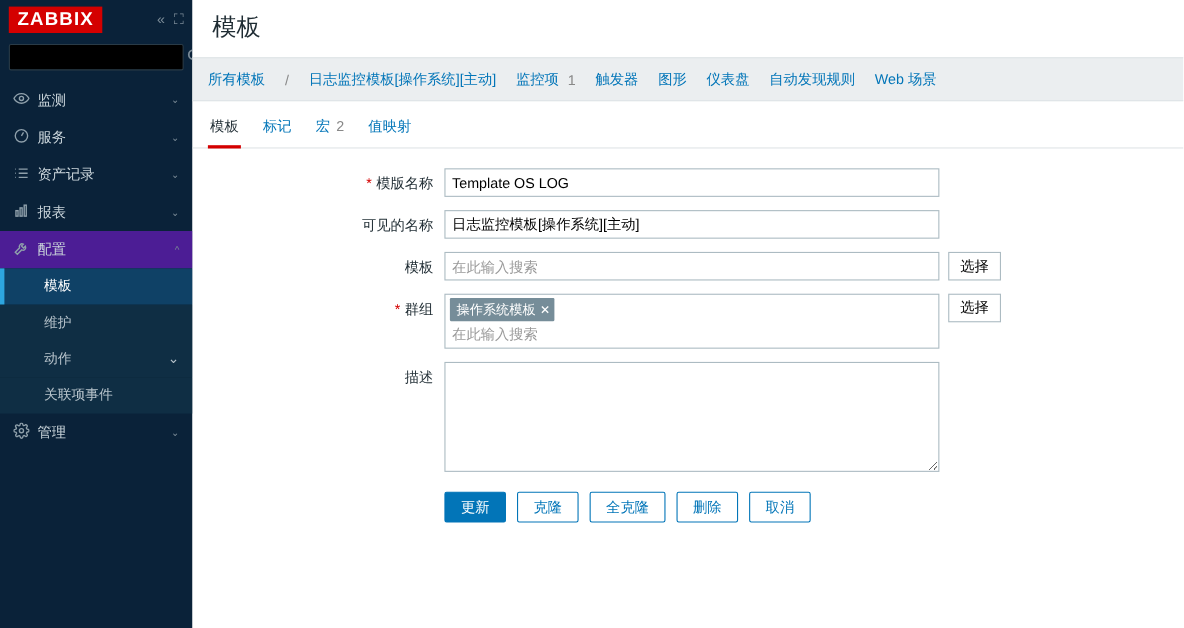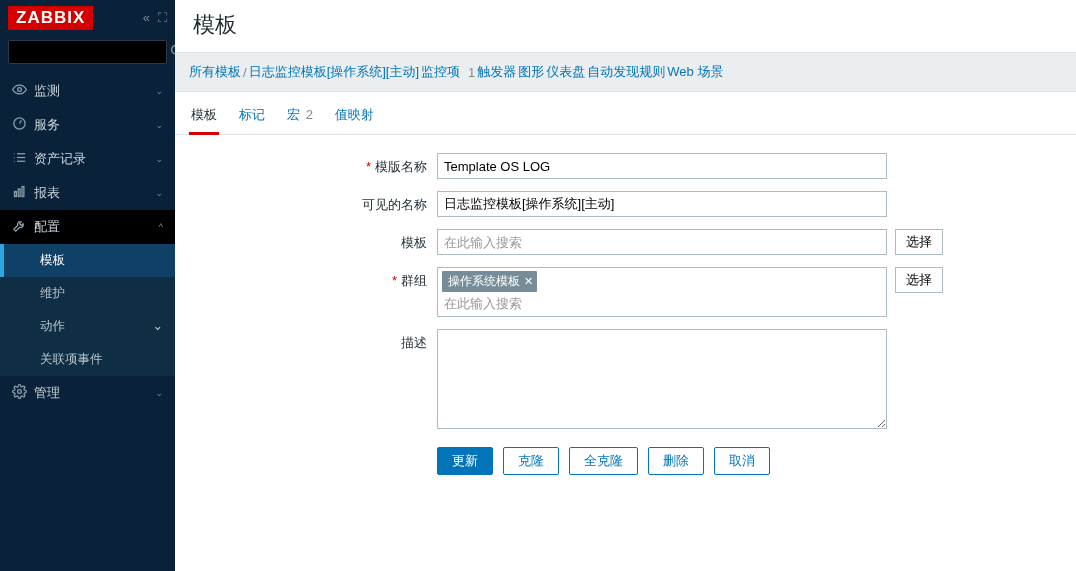--- a/index.html
+++ b/index.html
@@ -11,44 +11,44 @@
 .sb-header { display: flex; align-items: center; padding: 6px 8px; gap: 6px; }
 .logo { background: #d40000; color: #fff; font-weight: bold; font-size: 17px; letter-spacing: 1px; padding: 2px 8px; }
 .sb-header-icons { margin-left: auto; display: flex; gap: 8px; color: #7a8a96; }
 .sb-header-icons span { cursor: pointer; }
 .search-wrap { padding: 4px 8px 10px; }
 .search-box { background: #000; border: 1px solid #2a3b47; height: 24px; display: flex; align-items: center; padding: 0 6px; border-radius: 2px; }
 .search-box input { background: transparent; border: none; outline: none; color: #c9d4da; flex: 1; font-size: 12px; }
 .search-box .sic { color: #7a8a96; font-size: 13px; }
 
 .nav-item { display: flex; align-items: center; padding: 8px 12px; cursor: pointer; color: #c9d4da; }
-.nav-item.expanded { background: #000000; }
+.nav-item.expanded { background: #4c1d95; }
 .nav-item .nic { width: 22px; font-size: 14px; color: #8fa0ab; }
 .nav-item .lbl { flex: 1; font-size: 13px; }
 .nav-item .chev { font-size: 9px; color: #7a8a96; }
 .sub-item { padding: 8px 12px 8px 40px; cursor: pointer; font-size: 12.5px; color: #b8c4cc; background: #0f2e44; }
 .sub-item.active { background: #0f4166; border-left: 4px solid #2da6e0; padding-left: 36px; color: #fff; }
 
 
 .main { flex: 1; background: #fff; overflow: auto; }
 .page-title { font-size: 22px; font-weight: 400; padding: 10px 18px 12px; color: #1f2c33; }
 
-.breadcrumb-bar { background: #ebeef0; border-top: 1px solid #dfe4e7; border-bottom: 1px solid #dfe4e7; padding: 10px 14px; display: flex; flex-wrap: wrap; gap: 2px; align-items: center; font-size: 13px; }
+.breadcrumb-bar { background: #ebeef0; border-top: 1px solid #dfe4e7; border-bottom: 1px solid #dfe4e7; padding: 10px 14px; display: flex; flex-wrap: wrap; gap: 18px; align-items: center; font-size: 13px; }
 .bc-link { color: #0275b8; cursor: pointer; }
 .bc-sep { color: #888; }
 .bc-current-wrap { display: flex; align-items: center; gap: 6px; }
 .bc-current { color: #0275b8; }
 .bc-count { color: #888; margin-left: 2px; }
 
 .tabs { display: flex; gap: 18px; padding: 8px 14px 0; border-bottom: 1px solid #dfe4e7; font-size: 13px; }
 .tab { padding: 6px 2px 8px; cursor: pointer; color: #0275b8; }
 .tab.active { color: #1f2c33; border-bottom: 3px solid #d40000; margin-bottom: -1px; }
 .tab .tcount { color: #888; margin-left: 2px; }
 
-.form { padding: 18px 14px; margin-left: 33px; }
+.form { padding: 18px 14px; }
 .form-row { display: flex; align-items: flex-start; margin-bottom: 12px; }
 .form-label { width: 215px; text-align: right; padding-right: 10px; padding-top: 5px; font-size: 13px; color: #1f2c33; }
 .req { color: #d40000; margin-right: 4px; }
 .form-field { display: flex; gap: 8px; align-items: flex-start; }
 .txt-input { width: 450px; height: 26px; border: 1px solid #acbbc2; padding: 0 6px; font-size: 13px; outline: none; }
 .tag-box { width: 450px; min-height: 26px; border: 1px solid #acbbc2; padding: 2px 4px; display: flex; flex-wrap: wrap; gap: 3px; align-items: center; }
 .tag-box input { border: none; outline: none; flex: 1; min-width: 80px; font-size: 13px; padding: 2px; }
 .tag-box input::placeholder { color: #999; }
 .tag { background: #768d99; color: #fff; padding: 2px 4px 2px 6px; font-size: 12px; display: inline-flex; align-items: center; gap: 4px; border-radius: 1px; }
 .tag .tx { cursor: pointer; font-size: 11px; }

